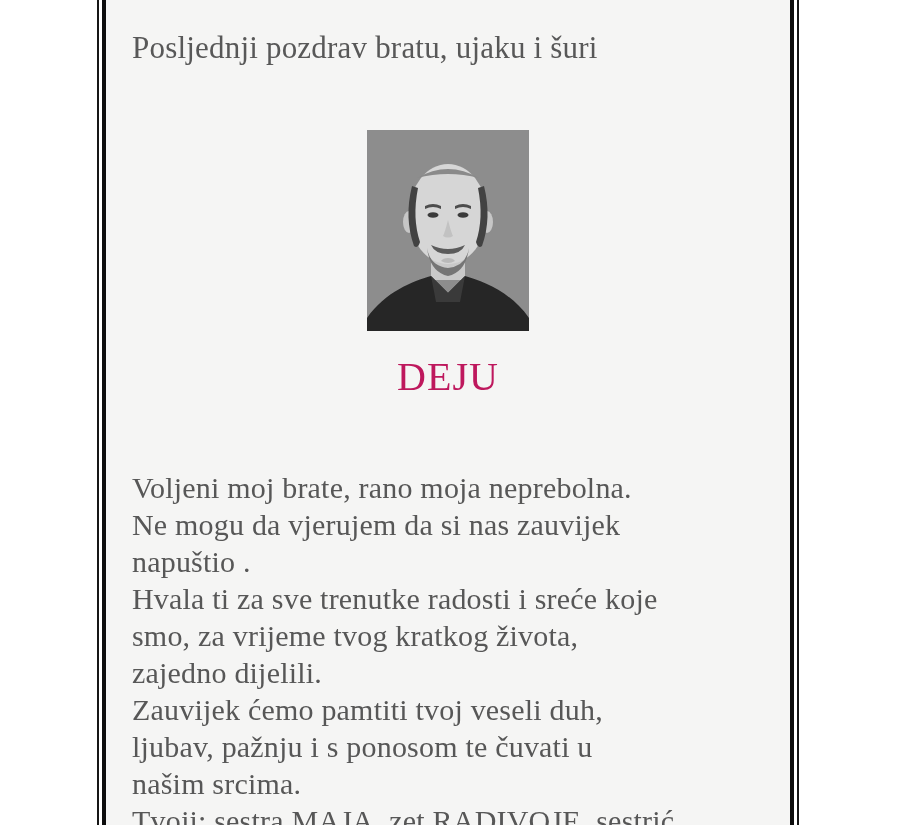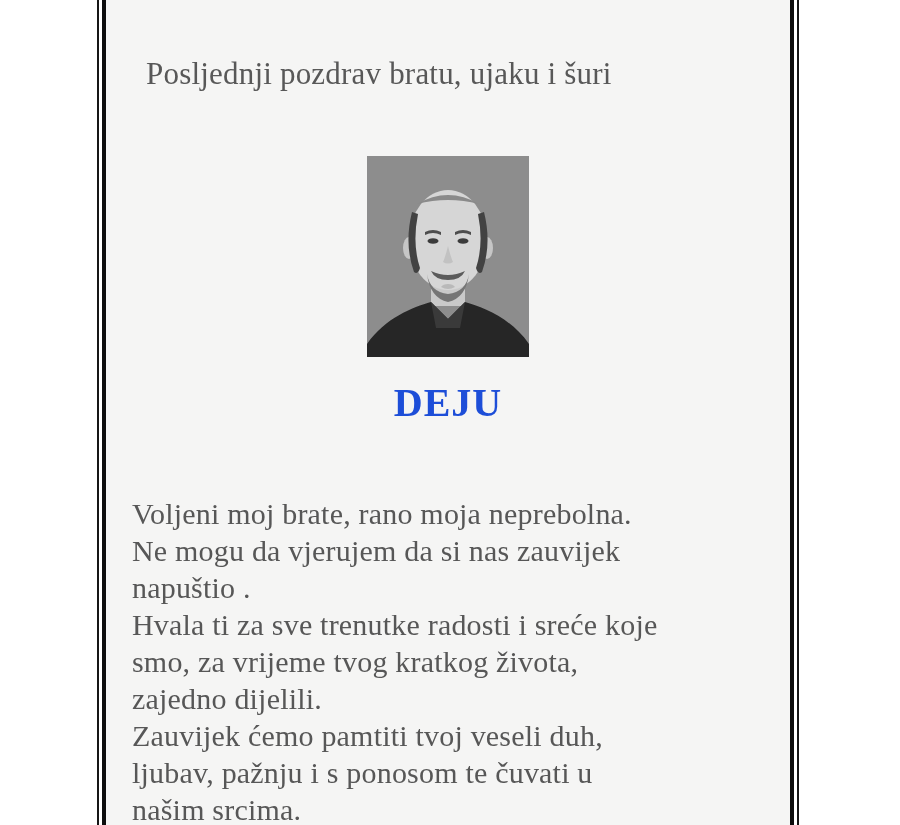--- a/index.html
+++ b/index.html
@@ -27,44 +27,44 @@
   }
   .frame-inner {
     box-sizing: border-box;
     height: 100%;
     border: 4px solid #0d0d0d;
     background: #f5f5f4;
     padding: 0 26px;
     overflow: hidden;
   }
   .salutation {
-    margin: 14px;
-    padding-top: 40px;
+    margin: 0;
+    padding-top: 28px;
     font-size: 31px;
     line-height: 39px;
     color: #585858;
     letter-spacing: 0.2px;
   }
   .photo-wrap {
     margin-top: 63px;
     display: flex;
     justify-content: center;
   }
   .photo-wrap svg {
     display: block;
     width: 162px;
     height: 201px;
   }
   .deceased-name {
     margin: 22px 0 0 0;
     text-align: center;
     font-size: 40px;
     line-height: 48px;
-    font-weight: bold;
-    color: #1d4ed8;
+    font-weight: normal;
+    color: #be185d;
     letter-spacing: 1px;
   }
   .obituary-text {
     margin: 68px 0 0 0;
     font-size: 30px;
     line-height: 37px;
     color: #575757;
     white-space: pre-line;
     letter-spacing: 0.2px;
   }

